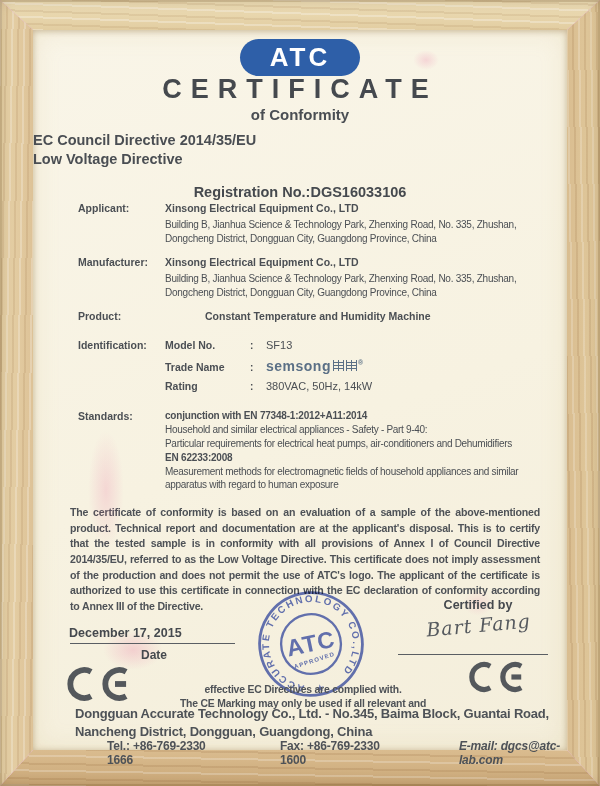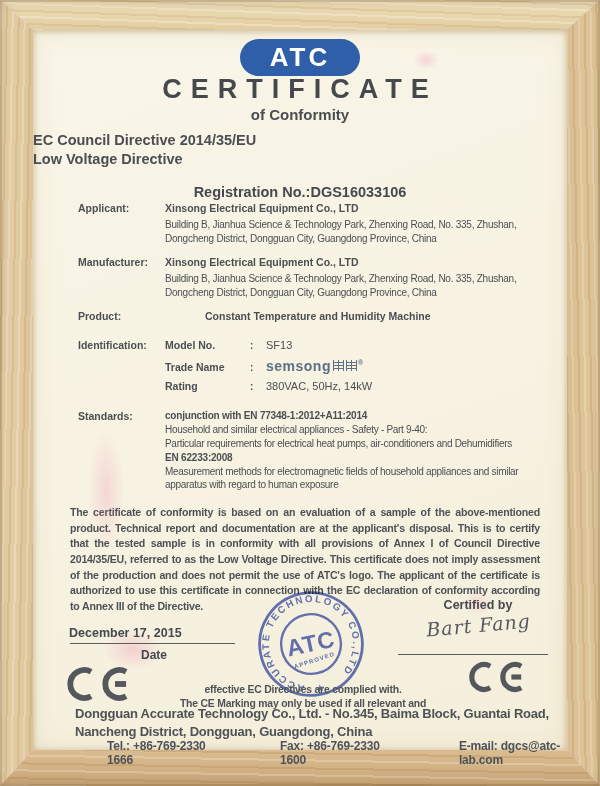--- a/index.html
+++ b/index.html
@@ -79,21 +79,21 @@
   .date-value{left:36px;top:596px;width:162px;text-align:left;font-weight:bold;font-size:12.5px;color:#45494e;}
   .date-line{left:37px;top:613px;width:165px;border-bottom:1.5px solid #5a5e63;}
   .date-label{left:40px;top:618px;width:162px;text-align:center;font-weight:bold;font-size:12px;color:#45494e;}
   .stamp{left:222px;top:558px;width:112px;height:112px;mix-blend-mode:multiply;opacity:.88;}
   .ce-left{left:33px;top:628px;}
   .ce-right{left:435px;top:624px;}
   .ce-note{left:128px;top:653px;width:284px;text-align:center;font-weight:bold;font-size:10.4px;line-height:1.32;color:#4e5257;letter-spacing:-0.2px;}
   .company{left:42px;top:675px;width:478px;font-weight:bold;font-size:13px;line-height:1.38;color:#4e5257;letter-spacing:-0.2px;}
   .contacts{left:42px;top:709px;width:486px;display:flex;font-weight:bold;font-size:12px;color:#4e5257;letter-spacing:-0.2px;margin-left:32px;}
   .contacts .fax{margin-left:55px;}
-  .contacts .mail{margin-left:60px;}
+  .contacts .mail{margin-left:60px;font-style:italic;}
   .stamp-text{font-family:"Liberation Sans",sans-serif;}
 </style>
 </head>
 <body>
 
 <div class="scene">
   <div class="frame-side frame-top"></div>
   <div class="frame-side frame-bottom"></div>
   <div class="frame-side frame-left"></div>
   <div class="frame-side frame-right"></div>

